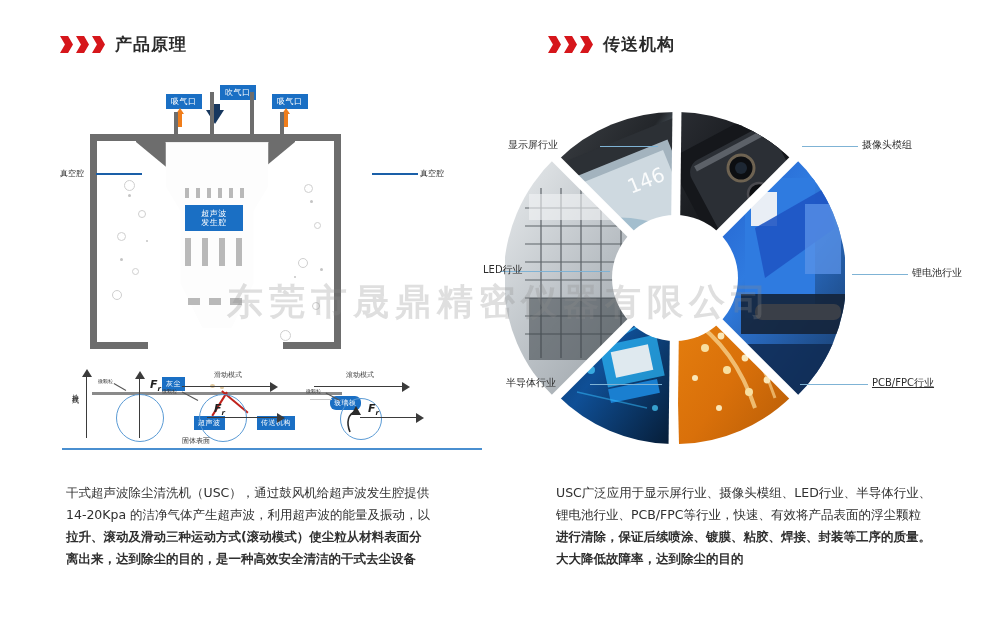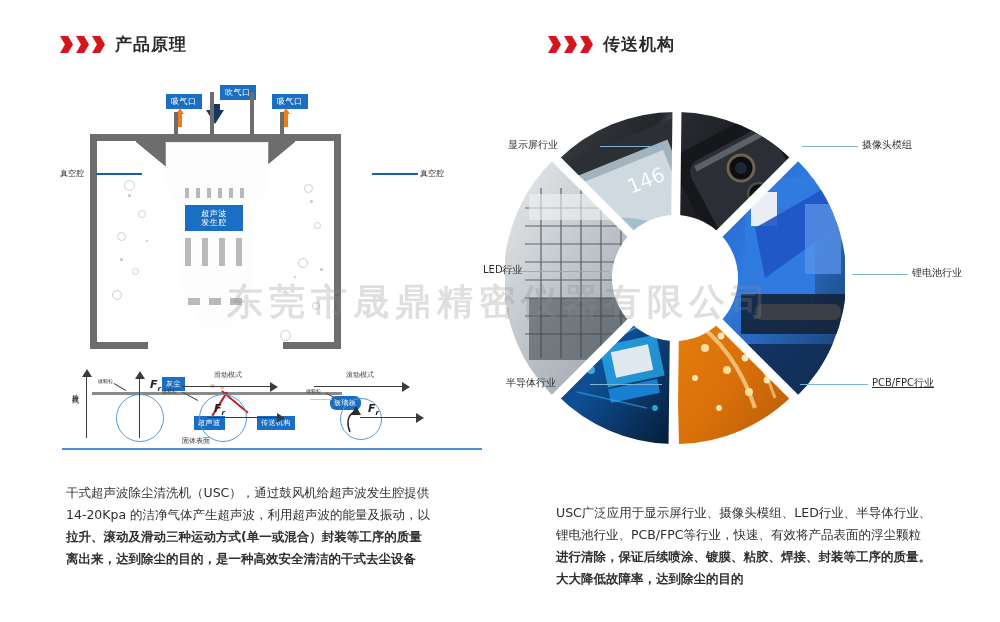--- a/index.html
+++ b/index.html
@@ -83,21 +83,21 @@
   .thinline{position:absolute;height:1px;background:#555;}
 
   
   .donut{position:absolute;left:505px;top:108px;width:340px;height:340px;}
   .leader{position:absolute;height:1.4px;background:#7fb3d5;}
   .dlbl{position:absolute;font-size:10px;color:#2d2d2d;white-space:nowrap;}
 
   
   .para{position:absolute;font-size:12.5px;line-height:1.75;color:#2f2f2f;}
   .para.left{left:66px;top:482px;width:414px;}
-  .para.right{left:556px;top:482px;width:414px;margin-top:20px;}
+  .para.right{left:556px;top:482px;width:414px;}
   .para .b{font-weight:bold;}
 
   
   .watermark{
     position:absolute;left:0;top:278px;width:1000px;text-align:center;
     font-size:36px;font-weight:bold;color:rgba(140,140,140,.28);
     letter-spacing:6px;pointer-events:none;user-select:none;
     font-family:"DejaVu Sans","Liberation Sans",sans-serif;
   }
 </style>
@@ -424,21 +424,21 @@
   <div class="dlbl" style="left:912px;top:266px;">锂电池行业</div>
 
   <div class="leader" style="left:800px;top:384px;width:68px;"></div>
   <div class="dlbl" style="left:872px;top:376px;text-decoration:underline;">PCB/FPC行业</div>
 
   <div class="watermark">东莞市晟鼎精密仪器有限公司</div>
 
   <div class="para left" id="para-left">
       <div>干式超声波除尘清洗机（USC），通过鼓风机给超声波发生腔提供</div>
       <div>14-20Kpa 的洁净气体产生超声波，利用超声波的能量及振动，以</div>
-      <div class="b">拉升、滚动及滑动三种运动方式(单一或混合）封装等工序的质量</div>
+      <div class="b">拉升、滚动及滑动三种运动方式(滚动模式）使尘粒从材料表面分</div>
       <div class="b">离出来，达到除尘的目的，是一种高效安全清洁的干式去尘设备</div>
     </div>
   <div class="para right" id="para-right">
       <div>USC广泛应用于显示屏行业、摄像头模组、LED行业、半导体行业、</div>
       <div>锂电池行业、PCB/FPC等行业，快速、有效将产品表面的浮尘颗粒</div>
       <div class="b">进行清除，保证后续喷涂、镀膜、粘胶、焊接、封装等工序的质量。</div>
       <div class="b">大大降低故障率，达到除尘的目的</div>
     </div>
 
 </div>

